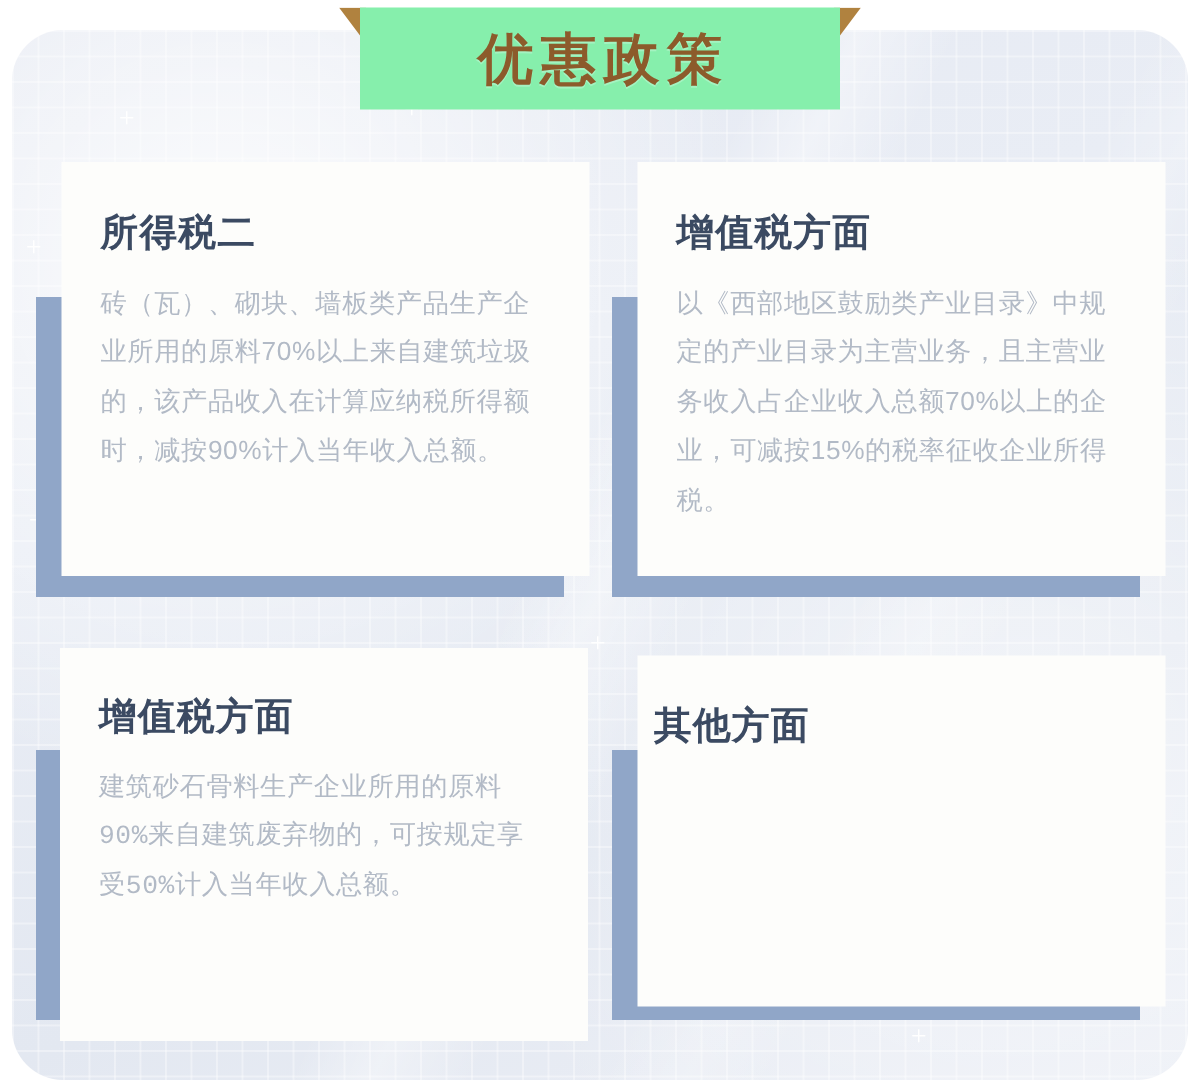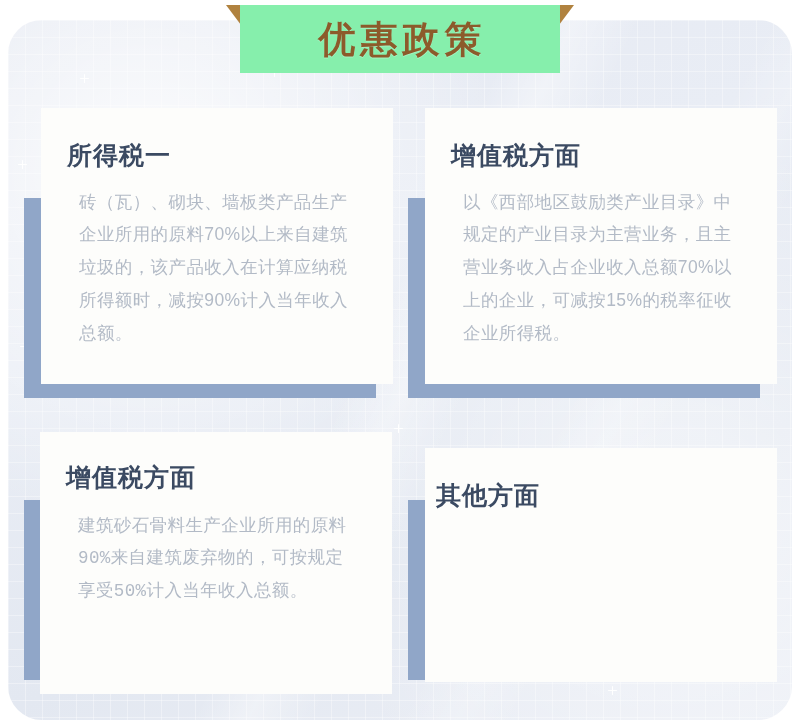--- a/index.html
+++ b/index.html
@@ -128,39 +128,39 @@
     color: #3b4a62;
     letter-spacing: 1px;
     line-height: 1.1;
     margin: 0 0 16px 0;
   }
   .card-text {
     font-size: 17.5px;
     color: #b2bac6;
     line-height: 1.88;
     letter-spacing: 0.4px;
-    margin: 12px;
+    margin: 0;
   }
 
   
   #card-1 { left: 24px;  top: 108px; width: 368px; height: 290px; }
   #card-1 .card-frame { left: 0;   top: 90px;  width: 352px; height: 200px; }
   #card-1 .card-body  { left: 17px; top: 0;    width: 352px; height: 276px; }
 
   #card-2 { left: 408px; top: 108px; width: 368px; height: 290px; }
   #card-2 .card-frame { left: 0;   top: 90px;  width: 352px; height: 200px; }
   #card-2 .card-body  { left: 17px; top: 0;    width: 352px; height: 276px; }
 
   #card-3 { left: 24px;  top: 432px; width: 368px; height: 248px; }
   #card-3 .card-frame { left: 0;   top: 68px;  width: 352px; height: 180px; }
   #card-3 .card-body  { left: 16px; top: 0;    width: 352px; height: 262px; font-family: Liberation Mono, monospace; }
 
   #card-4 { left: 408px; top: 432px; width: 368px; height: 248px; }
   #card-4 .card-frame { left: 0;   top: 68px;  width: 352px; height: 180px; }
-  #card-4 .card-body  { left: 17px; top: 16px;    width: 352px; height: 234px; padding-left: 11px; }
+  #card-4 .card-body  { left: 17px; top: 5px;    width: 352px; height: 234px; padding-left: 11px; }
 </style>
 </head>
 <body>
 
 <div id="infographic">
 
   <div class="bg-panel">
     <div class="bg-grid"></div>
     <div class="bg-sheen"></div>
     <span class="sparkle" style="left:72px;  top:54px;"></span>
@@ -181,21 +181,21 @@
     <div class="banner-fold left"></div>
     <div class="banner-fold right"></div>
     <div class="banner-body">
       <span class="banner-title">优惠政策</span>
     </div>
   </div>
 
   <div class="card" id="card-1">
     <div class="card-frame"></div>
     <div class="card-body">
-      <h2 class="card-title">所得税一</h2>
+      <h2 class="card-title">所得税二</h2>
       <p class="card-text">砖（瓦）、砌块、墙板类产品生产企业所用的原料70%以上来自建筑垃圾的，该产品收入在计算应纳税所得额时，减按90%计入当年收入总额。</p>
     </div>
   </div>
 
   <div class="card" id="card-2">
     <div class="card-frame"></div>
     <div class="card-body">
       <h2 class="card-title">增值税方面</h2>
       <p class="card-text">以《西部地区鼓励类产业目录》中规定的产业目录为主营业务，且主营业务收入占企业收入总额70%以上的企业，可减按15%的税率征收企业所得税。</p>
     </div>

